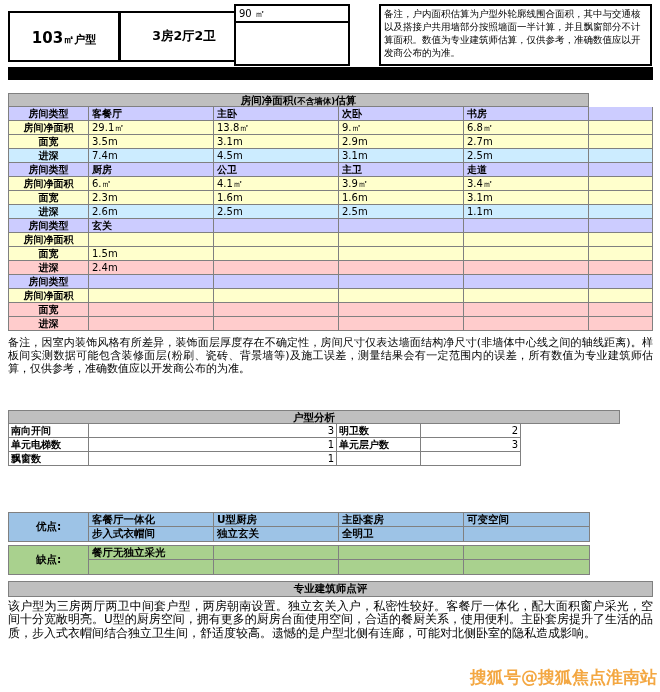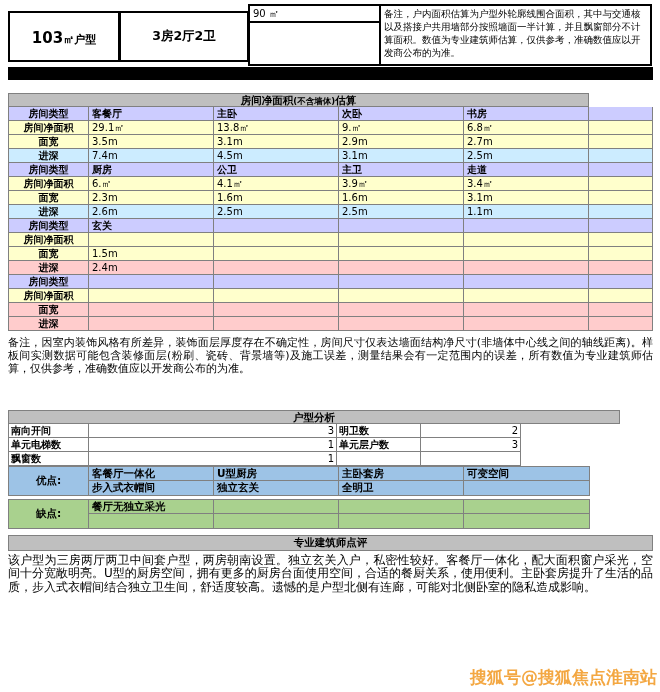--- a/index.html
+++ b/index.html
@@ -6,21 +6,21 @@
   body{background:#fff;color:#000;font-family:"DejaVu Sans","Liberation Sans",sans-serif;}
   #canvas{position:relative;width:660px;height:692px;background:#fff;overflow:hidden;}
 
   
   .topheader{position:relative;height:67px;}
   .hc{position:absolute;background:#fff;border:2px solid #000;}
   .hc1{left:8px;top:11px;width:112px;height:51px;display:flex;align-items:baseline;justify-content:center;padding-top:16px;}
   .hc1 .big{font-size:15px;font-weight:bold;}
   .hc1 .rest{font-size:11px;font-weight:bold;}
   .hc2{left:119px;top:11px;width:130px;height:51px;display:flex;align-items:center;justify-content:center;font-weight:bold;font-size:12.5px;}
-  .hc3{left:248px;top:4px;width:136px;height:62px;display:flex;flex-direction:column;}
+  .hc3{left:234px;top:4px;width:116px;height:62px;display:flex;flex-direction:column;}
   .hc3 .area{height:17px;border-bottom:2px solid #000;font-size:10px;line-height:15px;padding-left:3px;}
   .hc3 .ttl{flex:1;display:flex;align-items:center;font-weight:bold;font-size:12.5px;padding-left:3px;}
   .hc4{left:379px;top:4px;width:273px;height:62px;font-size:9.5px;line-height:13px;padding:1px 3px;overflow:hidden;}
   .blackbar{margin-left:8px;width:645px;height:13px;background:#000;}
 
   
   .roomtable{margin-left:8px;margin-top:13px;}
   .rt-title{width:581px;height:14px;background:var(--header_gray);border:1px solid #808080;text-align:center;font-weight:bold;font-size:10.5px;line-height:12px;}
   .rt-title .sub{font-size:8.5px;}
   .rt-rows{width:645px;border-left:1px solid #808080;}
@@ -40,21 +40,21 @@
   .an-rows{border-left:1px solid #808080;}
   .arow{display:flex;height:14px;}
   .ac{border-right:1px solid #808080;border-bottom:1px solid #808080;font-size:10px;line-height:13px;white-space:nowrap;overflow:hidden;}
   .ac.al1{width:80px;font-weight:bold;padding-left:2px;}
   .ac.av1{width:248px;text-align:right;padding-right:2px;}
   .ac.al2{width:84px;font-weight:bold;padding-left:2px;}
   .ac.av2{width:100px;text-align:right;padding-right:2px;}
 
   
   .band{margin-left:8px;width:582px;border:1px solid #808080;display:flex;}
-  .band.pros{background:var(--pros_blue);}
+  .band.pros{background:var(--pros_blue);margin-top:46px;}
   .band.cons{background:var(--cons_green);margin-top:3px;}
   .band-label{width:80px;border-right:1px solid #808080;display:flex;align-items:center;justify-content:center;font-weight:bold;font-size:10.5px;}
   .band-rows{flex:1;}
   .brow{display:flex;height:14px;}
   .brow.first .bc{border-bottom:1px solid #808080;}
   .bc{width:125px;border-right:1px solid #808080;font-size:10.5px;line-height:13px;padding-left:3px;font-weight:bold;white-space:nowrap;overflow:hidden;}
   .bc:last-child{border-right:none;}
 
   
   .rv-title{margin-left:8px;margin-top:6px;width:645px;height:16px;background:var(--header_gray);border:1px solid #808080;text-align:center;font-weight:bold;font-size:10.5px;line-height:12px;}

